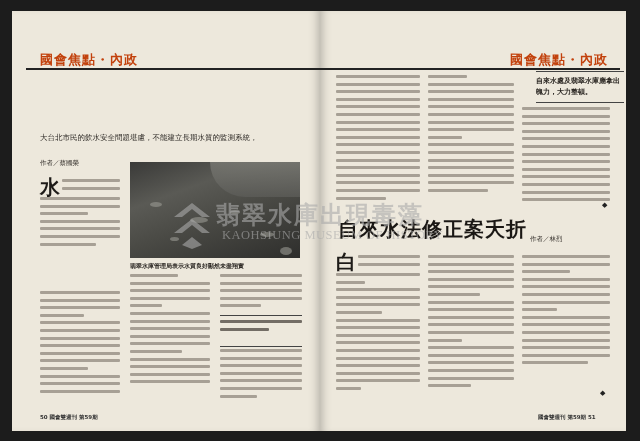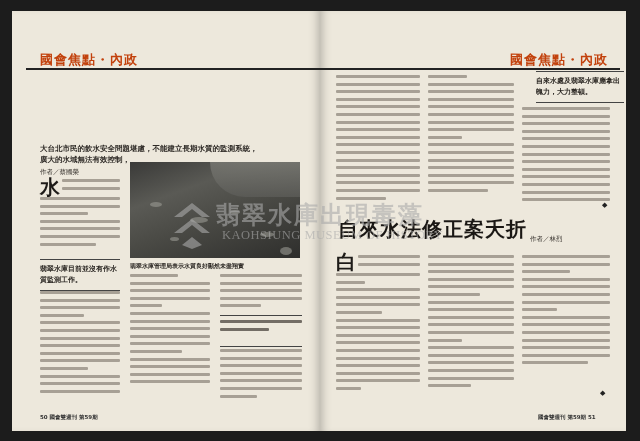--- a/index.html
+++ b/index.html
@@ -4,21 +4,21 @@
 <style>
   html,body{margin:0;padding:0;}
   body{width:640px;height:441px;background:#1c1c1c;position:relative;overflow:hidden;font-family:"DejaVu Serif",serif;color:#2a2622;}
   .spread{position:absolute;left:12px;top:11px;width:614px;height:424px;}
   .page{position:absolute;top:0;height:420px;background:#ede8dc;}
   .page.left{left:0;width:308px;box-shadow:inset -8px 0 10px -6px rgba(0,0,0,.25);}
   .page.right{left:308px;width:306px;box-shadow:inset 8px 0 10px -6px rgba(0,0,0,.25);}
   .runhead{position:absolute;font-family:"DejaVu Sans",sans-serif;font-size:13px;font-weight:bold;color:#c2410c;letter-spacing:1px;}
   .rule{position:absolute;height:2px;background:#222;}
   .headline{position:absolute;left:28px;top:62px;font-size:24px;font-weight:bold;line-height:29px;letter-spacing:1px;color:#1a1714;}
-  .deck{position:absolute;left:28px;top:133px;width:270px;font-family:"DejaVu Sans",sans-serif;font-size:7.5px;line-height:10.5px;font-weight:bold;color:#2e2a26;}
+  .deck{position:absolute;left:28px;top:122px;width:270px;font-family:"DejaVu Sans",sans-serif;font-size:7.5px;line-height:10.5px;font-weight:normal;color:#2e2a26;}
   .byline{position:absolute;font-family:"DejaVu Sans",sans-serif;font-size:6.5px;color:#3a3530;}
   .photo{position:absolute;left:118px;top:151px;width:170px;height:96px;background:linear-gradient(160deg,#3a3a38 0%,#5a5a55 30%,#4a4a45 55%,#2e2e2c 100%);overflow:hidden;}
   .photo .water{position:absolute;left:80px;top:0;width:90px;height:35px;background:linear-gradient(180deg,#7a7a74,#5c5c58);opacity:.8;border-bottom-left-radius:60px;}
   .photo .speck{position:absolute;border-radius:50%;background:#9a9a92;opacity:.6;}
   .caption{position:absolute;font-family:"DejaVu Sans",sans-serif;font-size:6px;font-weight:bold;color:#2e2a26;}
   .col{position:absolute;}
   .line{height:3px;background:#8f887d;margin-bottom:4.6px;opacity:.75;border-radius:1px;}
   .dropcap{position:absolute;font-size:20px;font-weight:bold;color:#1e1b18;}
   .pullquote{position:absolute;font-family:"DejaVu Sans",sans-serif;font-size:7px;font-weight:bold;line-height:11px;color:#2a2622;border-top:1px solid #444;border-bottom:1px solid #444;padding:4px 0;}
   .subhead{position:absolute;font-size:20px;font-weight:bold;letter-spacing:1px;color:#1a1714;}
@@ -35,24 +35,23 @@
 
 <div class="spread">
 
   <div class="page left">
     <div class="runhead" style="left:28px;top:40px;">國會焦點・內政</div>
     <div class="rule" style="left:14px;top:57px;width:294px;"></div>
 
 
     <div class="deck">
       <div>大台北市民的飲水安全問題堪慮，不能建立長期水質的監測系統，</div>
-      <div>廣大的水域無法有效控制，</div>
-    </div>
-
-    <div class="byline" style="left:28px;top:157px;">作者／蔡國榮</div>
+    </div>
+
+    <div class="byline" style="left:28px;top:148px;">作者／蔡國榮</div>
 
     <div class="dropcap" style="left:28px;top:163px;">水</div>
     <div class="col" style="left:50px;top:168px;width:58px;">
       <div class="line"></div>
         <div class="line"></div>
     </div>
     <div class="col" style="left:28px;top:186px;width:80px;">
       <div class="line"></div>
         <div class="line"></div>
         <div class="line" style="width:60%"></div>
@@ -66,21 +65,20 @@
       <div class="water"></div>
       <div class="speck" style="left:20px;top:40px;width:12px;height:5px;"></div>
       <div class="speck" style="left:60px;top:55px;width:18px;height:6px;"></div>
       <div class="speck" style="left:100px;top:48px;width:10px;height:4px;"></div>
       <div class="speck" style="left:130px;top:70px;width:14px;height:5px;"></div>
       <div class="speck" style="left:40px;top:75px;width:9px;height:4px;"></div>
       <div class="speck" style="left:150px;top:85px;width:12px;height:8px;"></div>
     </div>
     <div class="caption" style="left:118px;top:251px;">翡翠水庫管理局表示水質良好顯然未盡翔實</div>
 
-    <div class="pullquote" style="left:28px;top:248px;width:80px;">翡翠水庫目前並沒有作水質監測工作。</div>
 
     <div class="col" style="left:28px;top:280px;width:80px;">
       <div class="line"></div>
         <div class="line"></div>
         <div class="line"></div>
         <div class="line" style="width:55%"></div>
       <div class="line"></div>
         <div class="line"></div>
         <div class="line"></div>
         <div class="line"></div>

